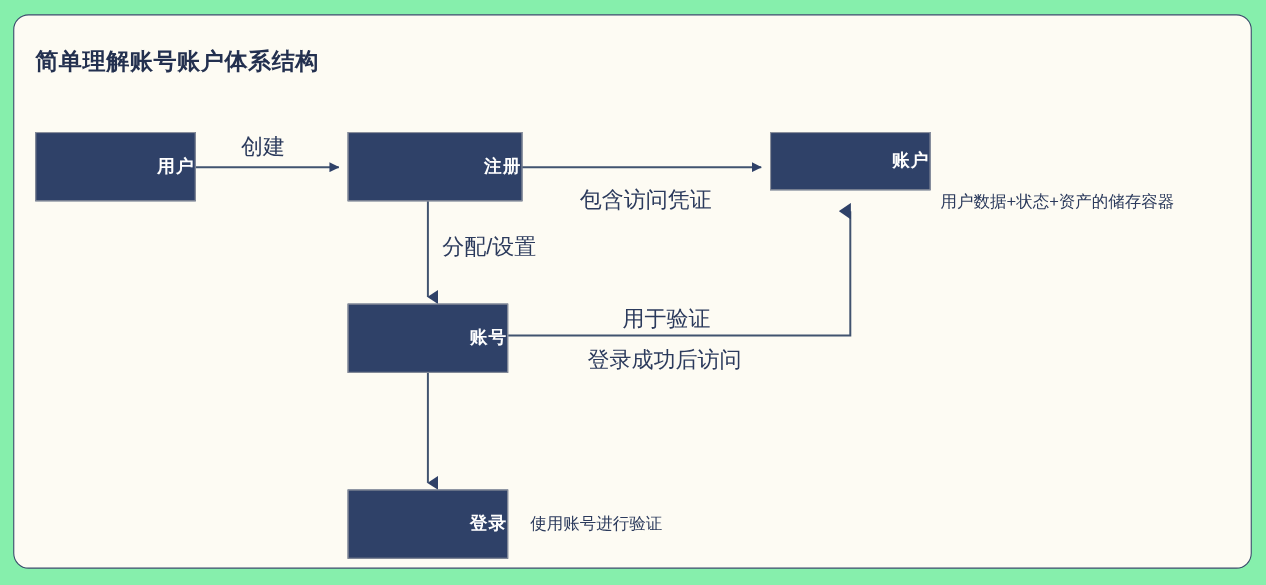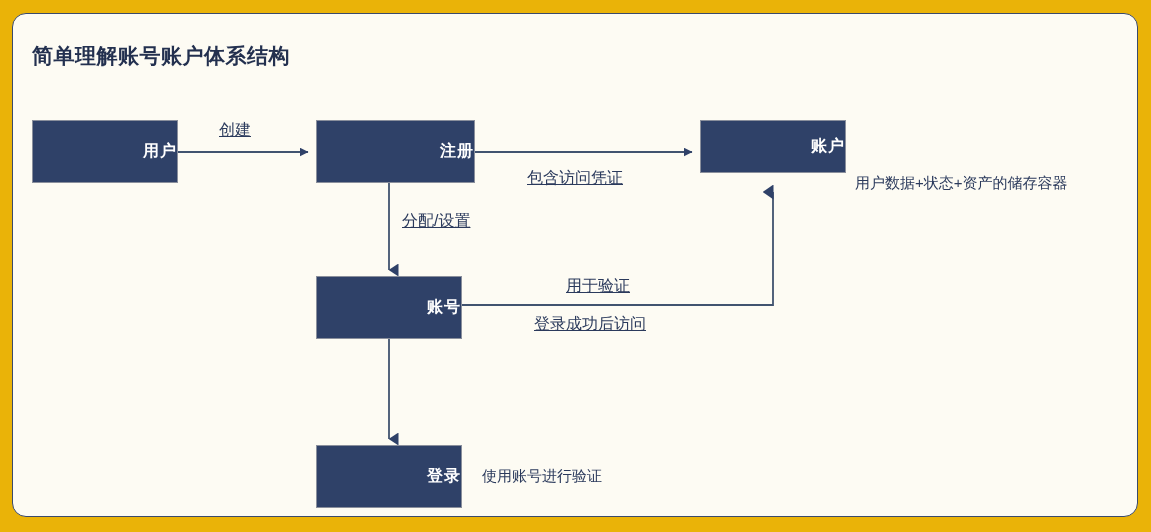--- a/index.html
+++ b/index.html
@@ -10,21 +10,21 @@
   body {
     width: 1151px;
     height: 532px;
     font-family: "Liberation Sans", "DejaVu Sans", sans-serif;
     overflow: hidden;
   }
   #canvas {
     position: relative;
     width: 1151px;
     height: 532px;
-    background: #eab308;
+    background: #86efac;
   }
   .card {
     position: absolute;
     left: 12px;
     top: 13px;
     width: 1126px;
     height: 504px;
     border: 1.6px solid #3a4a6b;
     border-radius: 14px;
     background: #fdfbf3;
@@ -54,24 +54,23 @@
     letter-spacing: 1px;
   }
   .node-user    { left: 32px;  top: 120px; width: 146px; height: 63px; }
   .node-reg     { left: 316px; top: 120px; width: 159px; height: 63px; }
   .node-acctuser{ left: 700px; top: 120px; width: 146px; height: 53px; }
   .node-accno   { left: 316px; top: 276px; width: 146px; height: 63px; }
   .node-login   { left: 316px; top: 445px; width: 146px; height: 63px; }
 
   .edge-label {
     position: absolute;
-    font-size: 16px;
+    font-size: 20px;
     color: #2b3a5c;
     white-space: nowrap;
-    text-decoration: underline;
   }
   .note {
     position: absolute;
     font-size: 15px;
     color: #2b3a5c;
     white-space: nowrap;
   }
   svg.wires {
     position: absolute;
     left: 0; top: 0;

